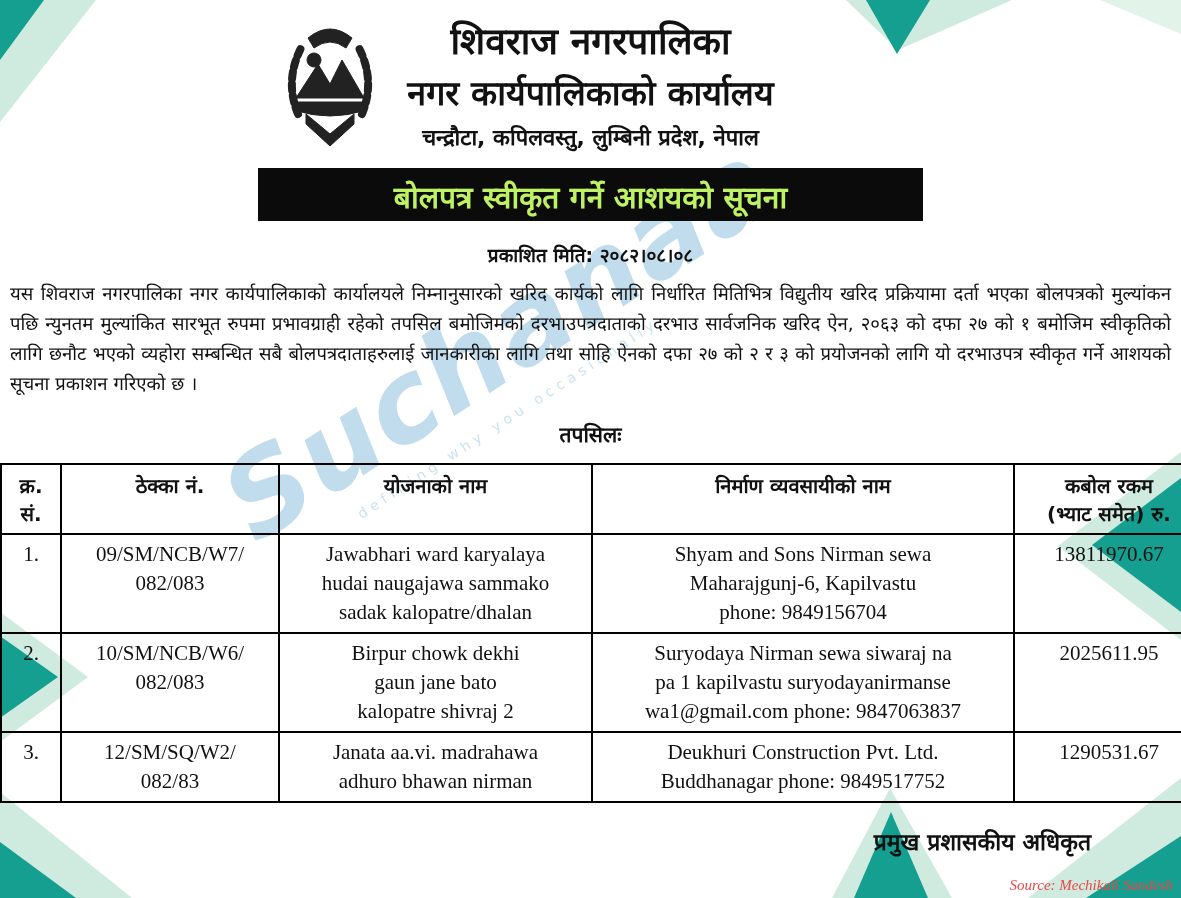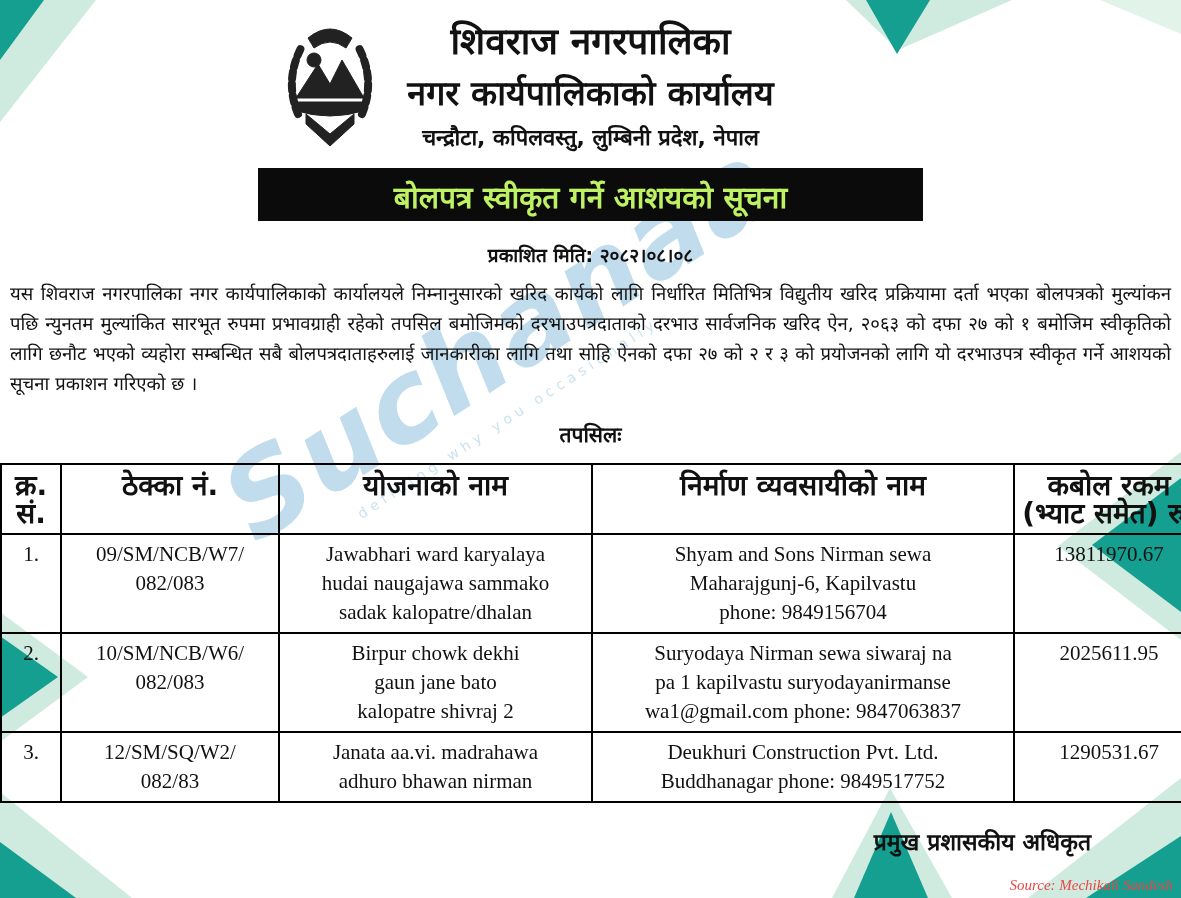--- a/index.html
+++ b/index.html
@@ -18,21 +18,21 @@
   .h-office{font-size:34px;font-weight:bold;line-height:34px;margin:12px 0 0;}
   .h-addr{font-size:22px;font-weight:bold;line-height:28px;margin:14px 0 0;}
   .banner{width:665px;margin:16px auto 0;background:#0b0b0b;color:#bef264;text-align:center;
           font-size:30px;font-weight:bold;padding:8px 0 4px;}
   .published{text-align:center;font-size:19px;font-weight:bold;margin-top:22px;line-height:24px;}
   .body-text{margin:12px 10px 0;font-size:18.5px;line-height:30px;text-align:justify;}
   .tapasil{text-align:center;font-size:21px;font-weight:bold;margin-top:22px;line-height:28px;}
   table{border-collapse:collapse;table-layout:fixed;width:1161px;margin:14px auto 0;}
   th,td{border:2px solid #000;vertical-align:top;text-align:center;white-space:pre-line;
         background:transparent;padding:5px 4px;}
-  th{font-size:28px;font-weight:bold;line-height:28px;padding-top:7px;}
+  th{font-size:20px;font-weight:bold;line-height:28px;padding-top:7px;}
   td{font-family:"Liberation Serif","DejaVu Serif",serif;font-size:21px;line-height:29px;}
   .col-sn{width:50px;}
   .col-contract{width:208px;}
   .col-project{width:303px;}
   .col-contractor{width:412px;}
   .col-amount{width:180px;}
   .signatory{text-align:right;font-size:23px;font-weight:bold;margin:24px 90px 0 0;line-height:30px;}
   .source{position:absolute;right:8px;bottom:4px;z-index:1;
           font-family:"Liberation Serif","DejaVu Serif",serif;font-style:italic;font-size:15px;color:#ef4444;}
 </style>

